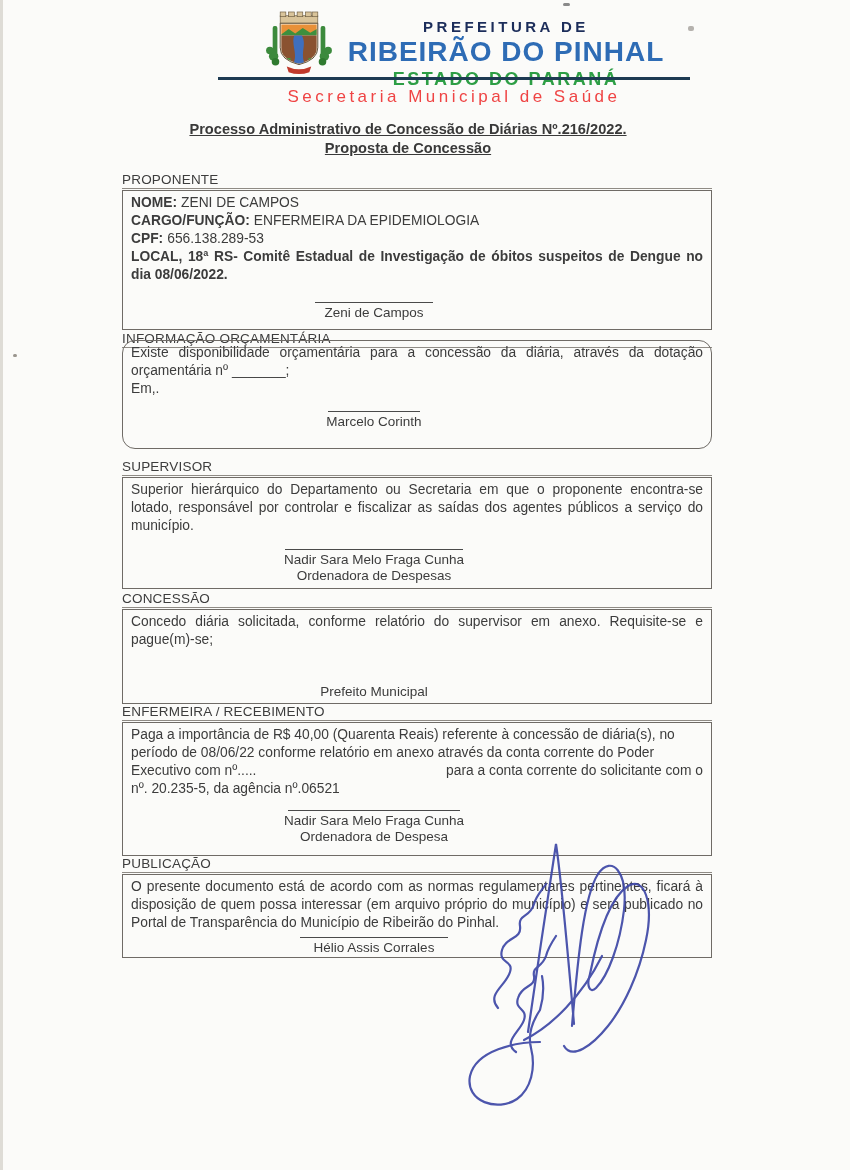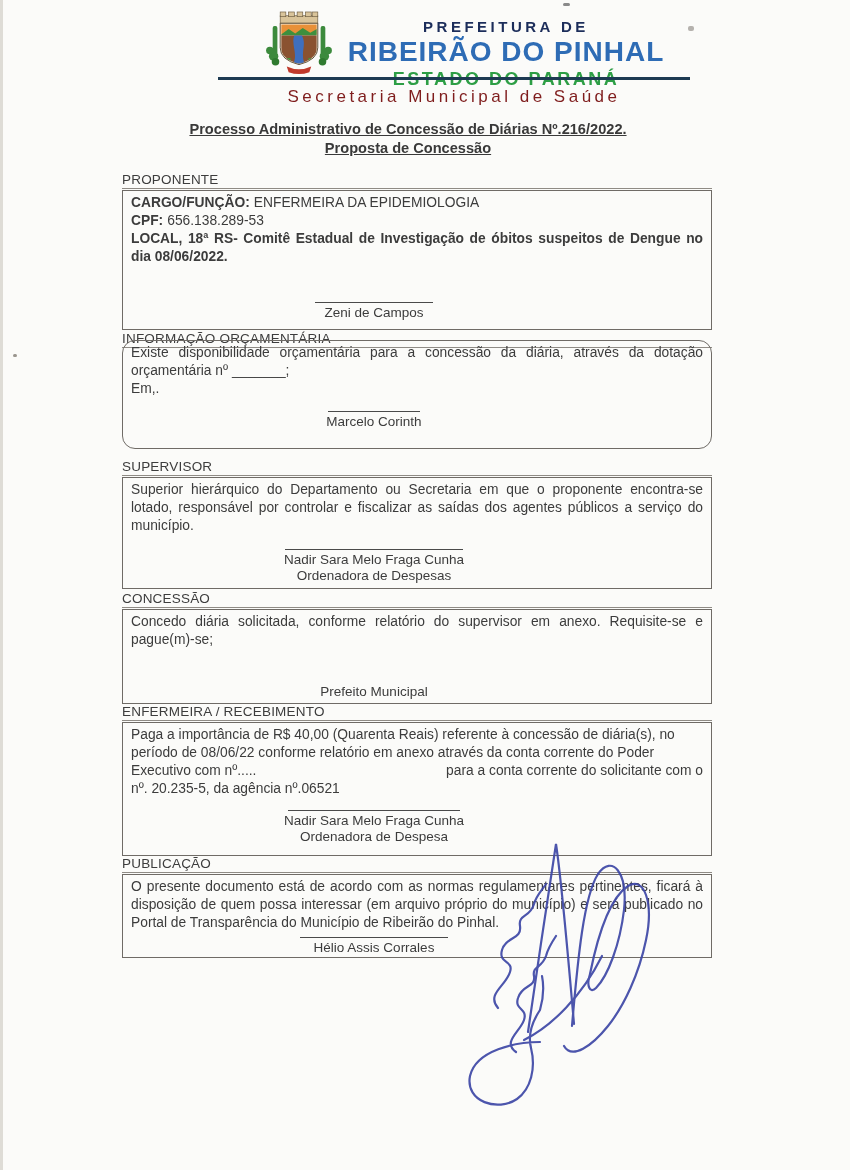--- a/index.html
+++ b/index.html
@@ -12,21 +12,21 @@
   .speck{position:absolute;border-radius:2px;}
 
   
   .logo{position:absolute;left:252px;top:9px;width:94px;height:68px;}
   .h-text{position:absolute;left:336px;top:18px;width:340px;text-align:center;}
   .h-line1{font-size:15px;font-weight:bold;letter-spacing:3.5px;color:#1c2d5a;}
   .h-line2{font-size:28px;font-weight:bold;letter-spacing:1px;color:#2e6cb5;margin-top:1px;}
   .h-line3{font-size:18px;font-weight:bold;letter-spacing:2.5px;color:#2d9e45;margin-top:1px;}
   .h-rule{position:absolute;left:218px;top:77px;width:472px;height:3px;background:#1d3a52;}
   .h-dept{position:absolute;left:218px;top:87px;width:472px;text-align:center;
-          font-size:17px;letter-spacing:3.5px;color:#7f1d1d;}
+          font-size:17px;letter-spacing:3.5px;color:#ef4444;}
 
   
   .doc-title{position:absolute;left:122px;top:120px;width:572px;text-align:center;
              font-weight:bold;font-size:14.6px;line-height:19px;color:#393939;}
   .doc-title .tl{text-decoration:underline;}
 
   
   .sec-label{position:absolute;left:122px;width:590px;font-size:13.5px;color:#3d3d3d;
              letter-spacing:.2px;border-bottom:1px solid #8f8b85;padding-bottom:1px;height:15px;}
   .box{position:absolute;left:122px;width:590px;border:1px solid #6f6b66;
@@ -100,20 +100,23 @@
   <div class="h-dept">Secretaria Municipal de Saúde</div>
 
   <div class="doc-title">
     <div class="tl">Processo Administrativo de Concessão de Diárias Nº.216/2022.</div>
     <div class="tl">Proposta de Concessão</div>
   </div>
 
   <div class="sec-label" style="top:172px;">PROPONENTE</div>
   <div class="box" style="top:190px;height:140px;padding-bottom:8px;">
     <div class="frow">
+      <span class="b">NOME:</span><span class="v">ZENI DE CAMPOS</span>
+    </div>
+    <div class="frow">
       <span class="b">CARGO/FUNÇÃO:</span><span class="v">ENFERMEIRA DA EPIDEMIOLOGIA</span>
     </div>
     <div class="frow">
       <span class="b">CPF:</span><span class="v">656.138.289-53</span>
     </div>
     <p class="just boldp">LOCAL, 18ª RS- Comitê Estadual de Investigação de óbitos suspeitos de Dengue no dia 08/06/2022.</p>
     <div class="sig">
       <div class="sig-line" style="width:118px;"></div>
       <div class="sig-name">Zeni de Campos</div>
     </div>

